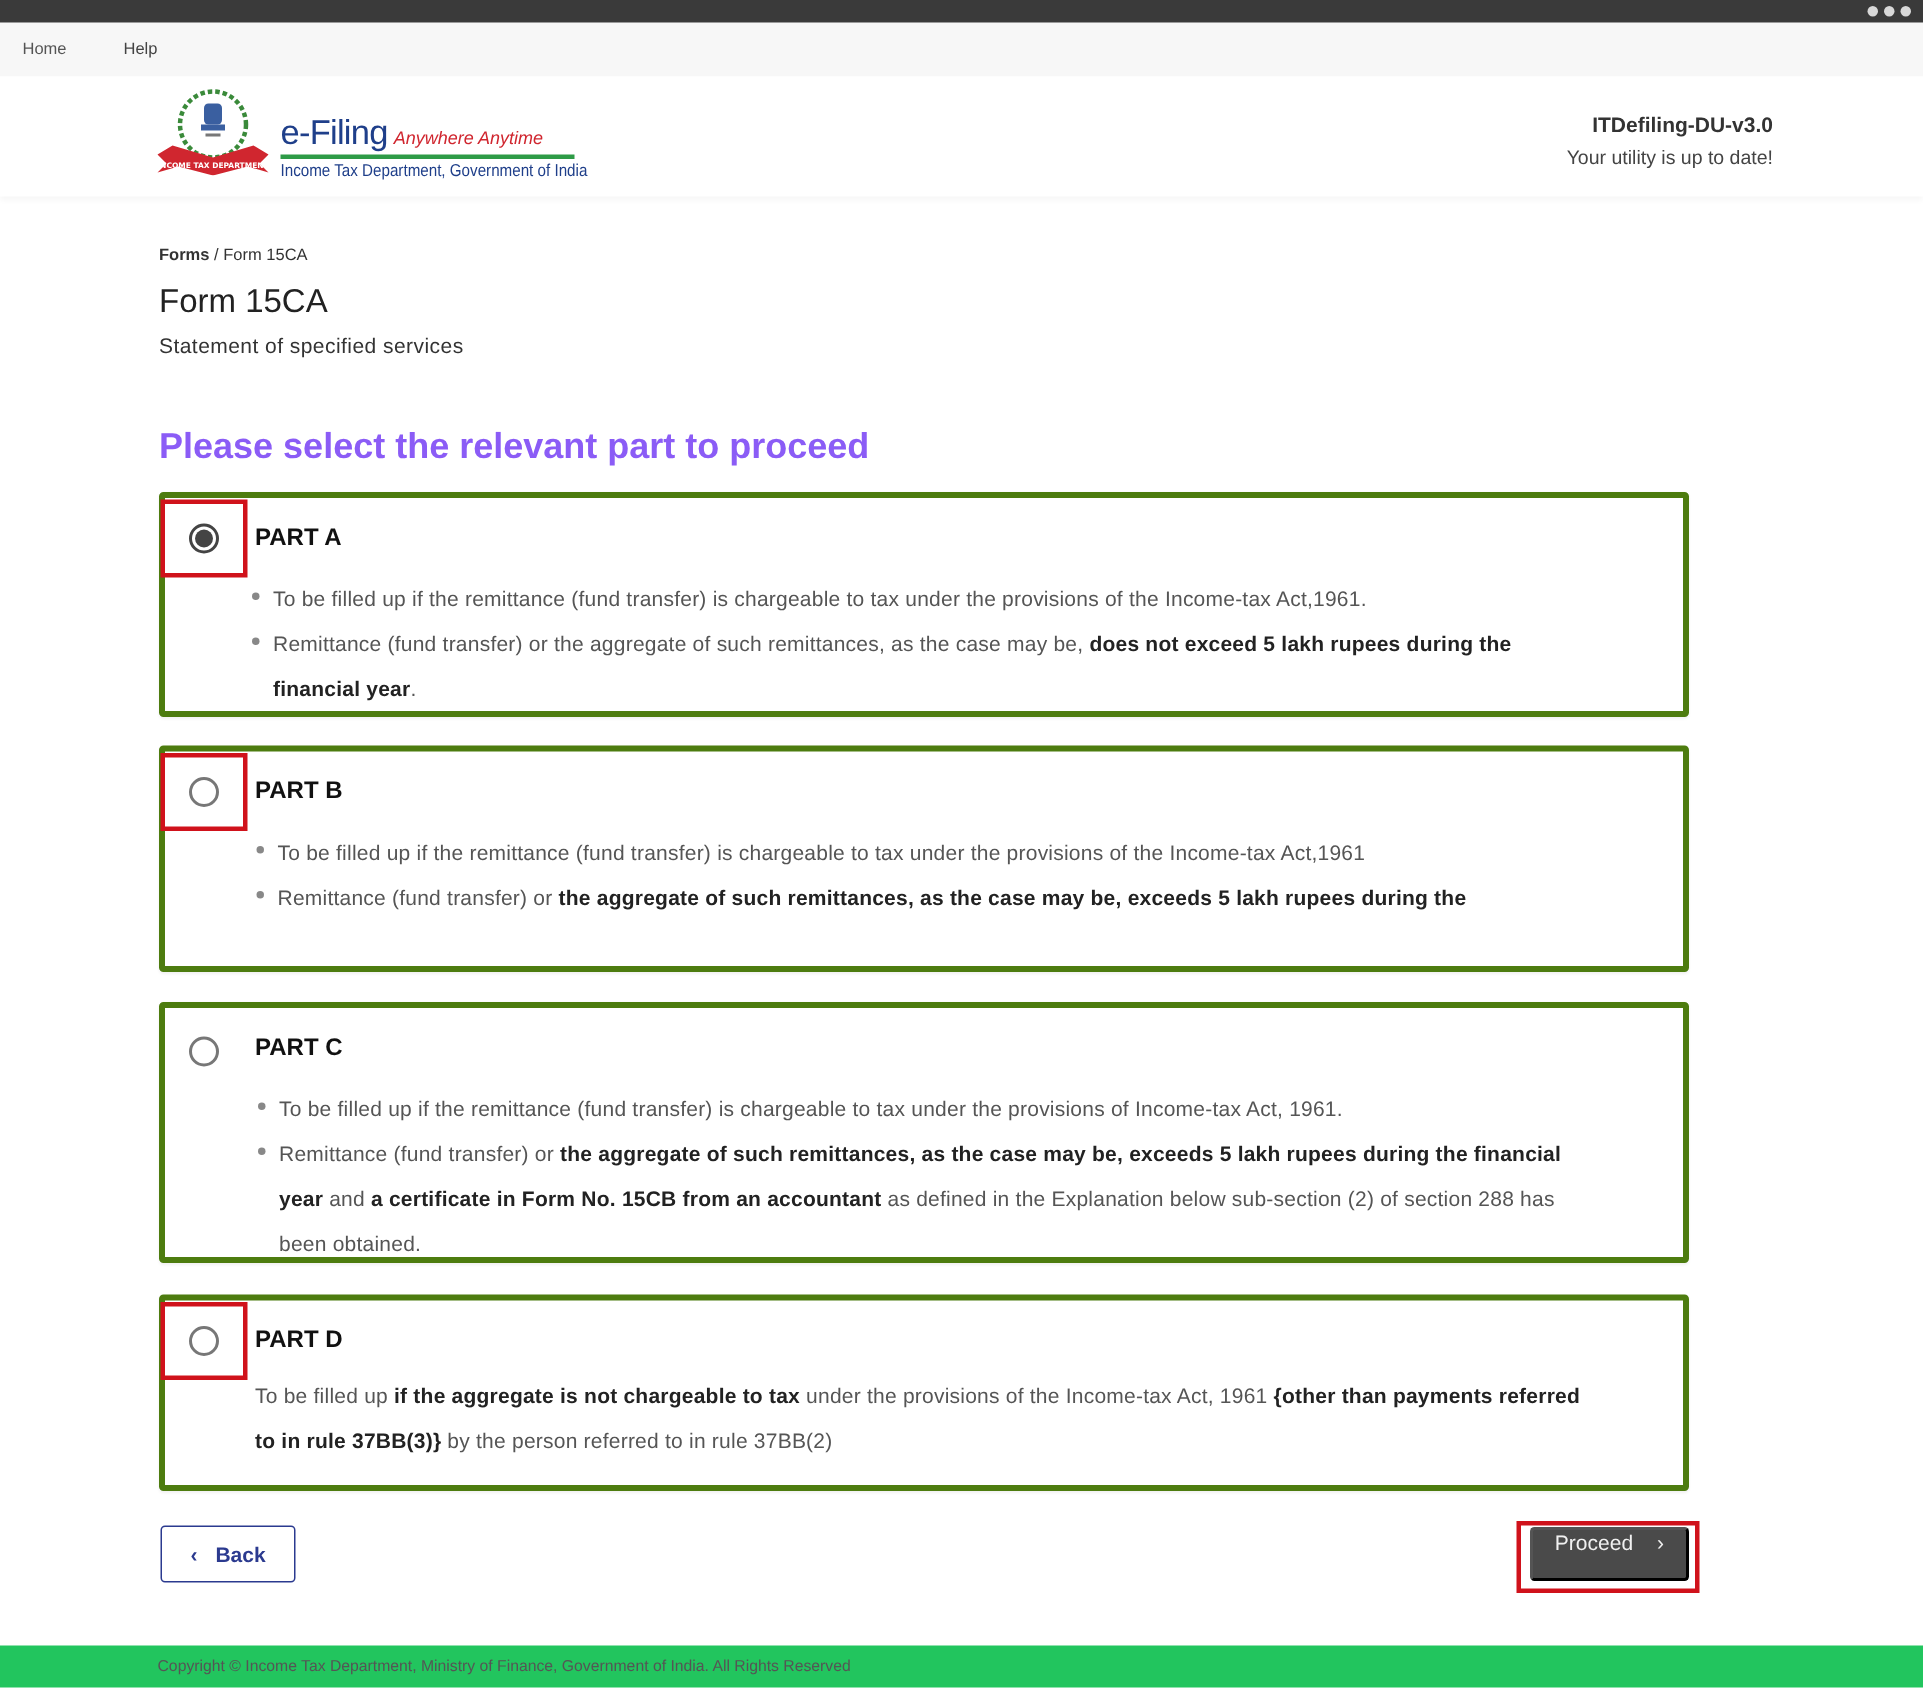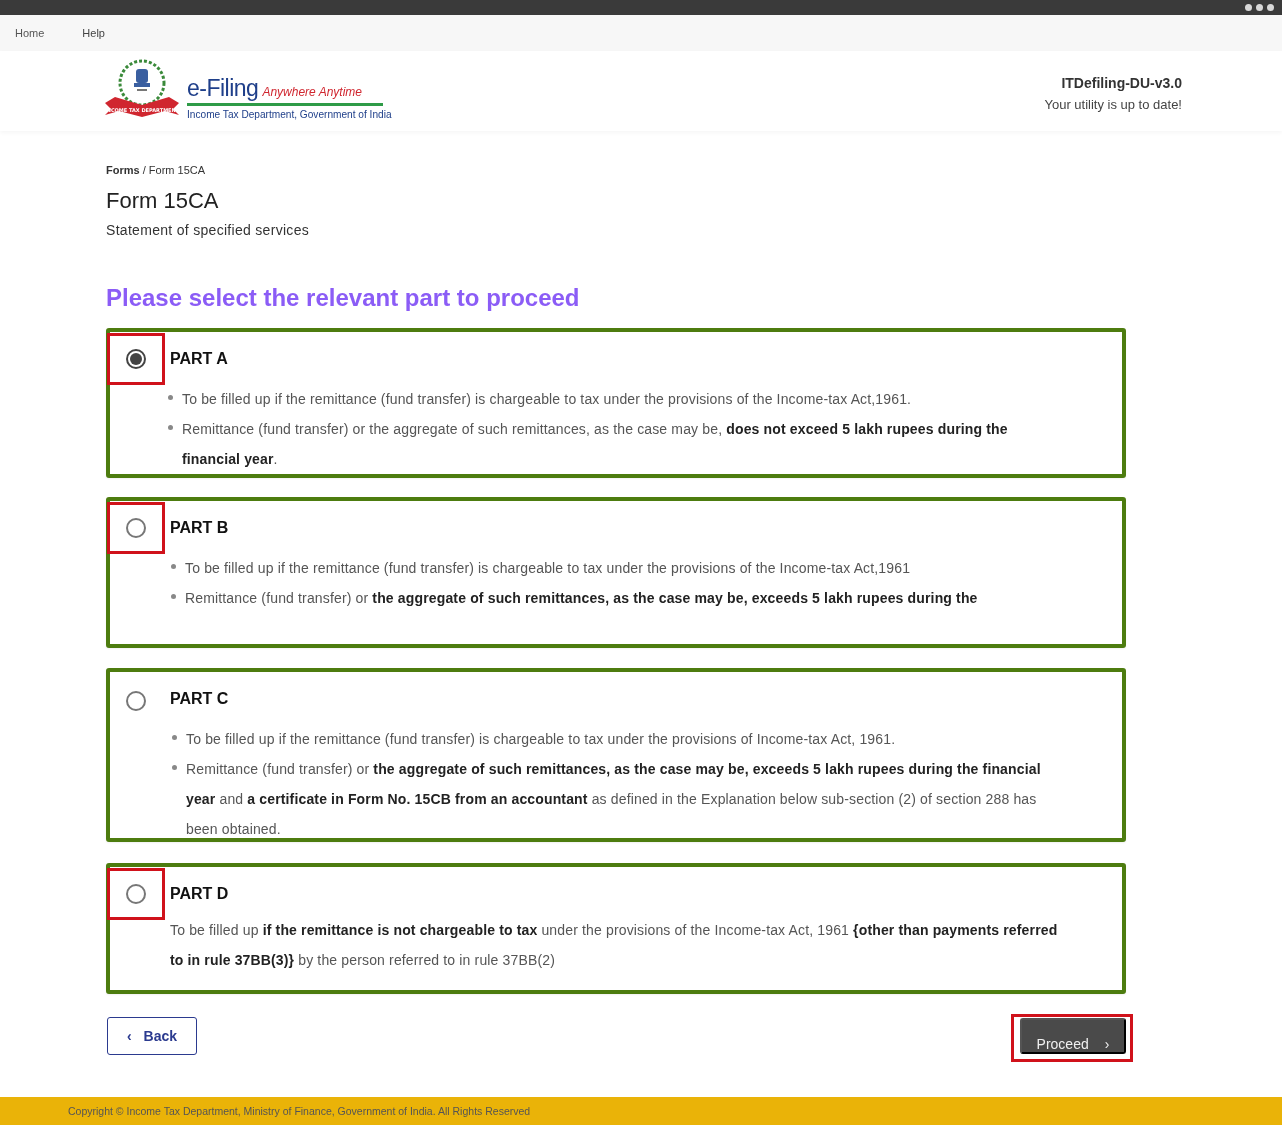--- a/index.html
+++ b/index.html
@@ -36,22 +36,22 @@
   .radio.checked::after { content: ""; width: 12px; height: 12px; border-radius: 50%; background: #444; }
   .part-title { position: absolute; left: 60px; top: 18px; font-size: 16px; font-weight: bold; color: #111; }
   .bullets { position: absolute; left: 56px; top: 52px; list-style: none; width: 900px; }
   .bullets li { font-size: 14px; color: #555; line-height: 30px; position: relative; padding-left: 16px; letter-spacing: 0.15px; }
   .bullets li::before { content: ""; position: absolute; left: 2px; top: 11px; width: 5px; height: 5px; border-radius: 50%; background: #888; }
   .bullets li b { color: #222; }
   .plain { position: absolute; left: 60px; top: 48px; width: 900px; font-size: 14px; color: #555; line-height: 30px; letter-spacing: 0.15px; }
   .plain b { color: #222; }
   .back-btn { position: absolute; left: 107px; top: 1017px; width: 90px; height: 38px; border: 1px solid #2b3a8f; border-radius: 3px; background: #fff; color: #2b3a8f; font-size: 14px; font-weight: bold; display: flex; align-items: center; justify-content: center; gap: 12px; }
   .proceed-outline { position: absolute; left: 1011px; top: 1014px; width: 122px; height: 48px; border: 3px solid #d0121b; }
-  .proceed-btn { position: absolute; left: 1020px; top: 1018px; width: 106px; height: 36px; border-radius: 3px; background: #4a4a4a; color: #f0f0f0; font-size: 14px; display: flex; align-items: flex-end; justify-content: center; gap: 16px; }
-  .footer { position: absolute; left: 0; top: 1097px; width: 1282px; height: 28px; background: #eab308; font-size: 10.5px; color: #555; padding-left: 68px; line-height: 28px; }
+  .proceed-btn { position: absolute; left: 1020px; top: 1018px; width: 106px; height: 36px; border-radius: 3px; background: #4a4a4a; color: #f0f0f0; font-size: 14px; display: flex; align-items: flex-start; justify-content: center; gap: 16px; }
+  .footer { position: absolute; left: 0; top: 1097px; width: 1282px; height: 28px; background: #22c55e; font-size: 10.5px; color: #555; padding-left: 105px; line-height: 28px; }
 </style>
 </head>
 <body>
 
 <div class="titlebar">
   <div class="dots">
     <span class="dot"></span>
     <span class="dot"></span>
     <span class="dot"></span>
   </div>
@@ -130,21 +130,21 @@
     <li><span>To be filled up if the remittance (fund transfer) is chargeable to tax under the provisions of Income-tax Act, 1961.</span></li>
     <li><span>Remittance (fund transfer) or </span><b>the aggregate of such remittances, as the case may be, exceeds 5 lakh rupees during the financial year</b><span> and </span><b>a certificate in Form No. 15CB from an accountant</b><span> as defined in the Explanation below sub-section (2) of section 288 has been obtained.</span></li>
   </ul>
 </div>
 
 <div class="card" style="left:106px; top:863px; height:131px;">
   <div class="radio-wrap highlight">
     <div class="radio"></div>
   </div>
   <div class="part-title">PART D</div>
-  <div class="plain"><span>To be filled up </span><b>if the remittance is not chargeable to tax</b><span> under the provisions of the Income-tax Act, 1961 </span><b>{other than payments referred to in rule 37BB(3)}</b><span> by the person referred to in rule 37BB(2)</span></div>
+  <div class="plain"><span>To be filled up </span><b>if the aggregate is not chargeable to tax</b><span> under the provisions of the Income-tax Act, 1961 </span><b>{other than payments referred to in rule 37BB(3)}</b><span> by the person referred to in rule 37BB(2)</span></div>
 </div>
 
 <button class="back-btn">
   <span>‹</span>
   <span>Back</span>
 </button>
 
 <div class="proceed-outline"></div>
 <button class="proceed-btn">
   <span>Proceed</span>

